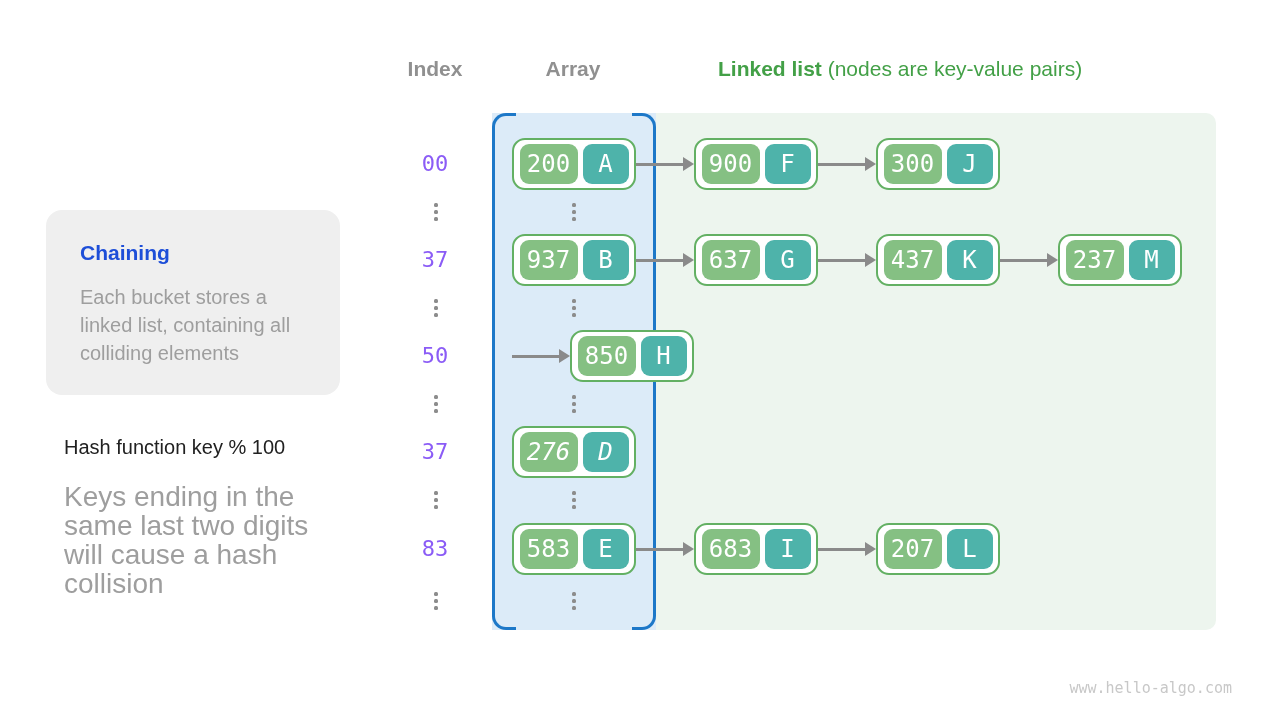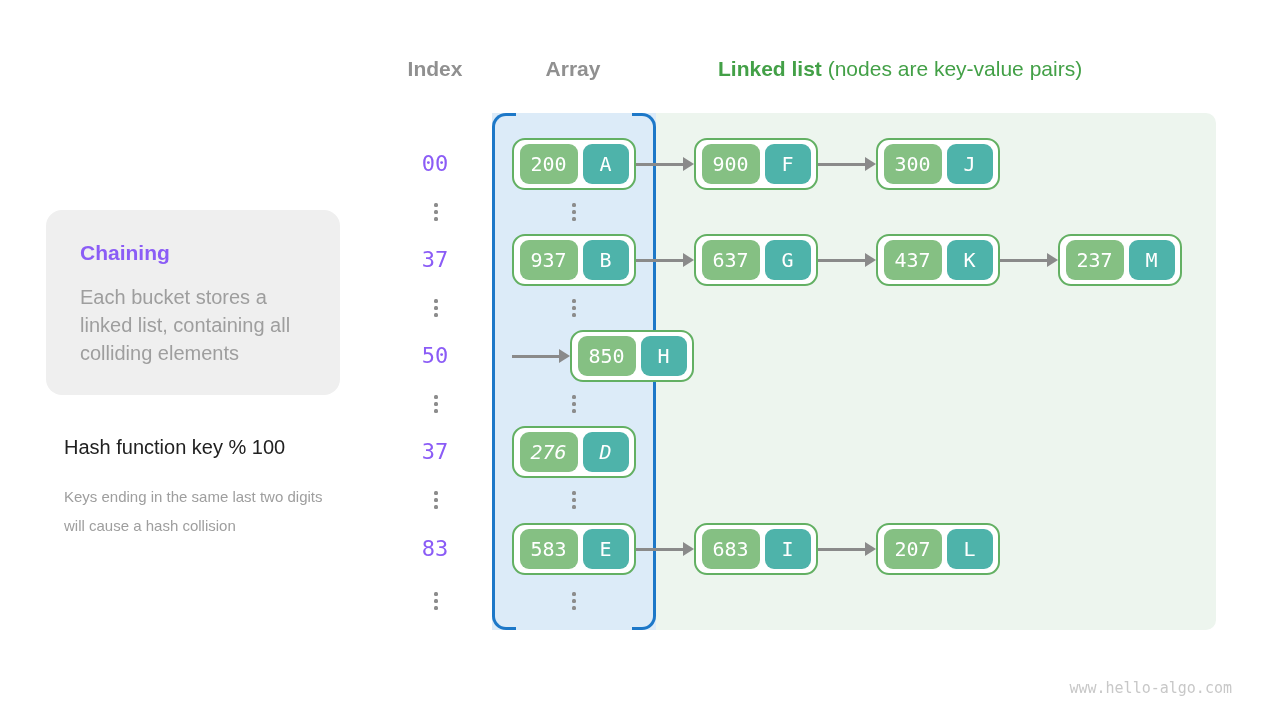--- a/index.html
+++ b/index.html
@@ -10,40 +10,40 @@
   
   .col-header{position:absolute;top:57px;font-size:21px;font-weight:bold;color:#909090;}
   #index-header{left:405px;width:60px;text-align:center;}
   #array-header{left:523px;width:100px;text-align:center;}
   #linked-header{left:718px;color:#43a047;font-weight:normal;font-size:21px;}
   #linked-header b{font-weight:bold;}
 
   
   #info-box{position:absolute;left:46px;top:210px;width:294px;height:185px;background:#efefef;
             border-radius:16px;box-sizing:border-box;padding:31px 30px 0 34px;}
-  #info-title{font-size:21px;font-weight:bold;color:#8b5cf6;}
+  #info-title{font-size:21px;font-weight:bold;color:#1d4ed8;}
   #info-body{margin-top:18px;font-size:20px;line-height:28px;color:#9e9e9e;width:236px;}
 
   #hash-title{position:absolute;left:64px;top:436px;font-size:20px;color:#212121;}
-  #hash-body{position:absolute;left:64px;top:482px;font-size:15px;line-height:29px;color:#9e9e9e;width:276px;}
+  #hash-body{position:absolute;left:64px;top:482px;font-size:28px;line-height:29px;color:#9e9e9e;width:276px;}
 
   
   #array-panel{position:absolute;left:492px;top:113px;width:164px;height:517px;background:#dcebf8;}
   .bracket{position:absolute;top:0;width:24px;height:100%;box-sizing:border-box;}
   #bracket-left{left:0;border:3px solid #1d78c8;border-right:none;border-radius:14px 0 0 14px;}
   #bracket-right{right:0;border:3px solid #1d78c8;border-left:none;border-radius:0 14px 14px 0;}
   #list-panel{position:absolute;left:656px;top:113px;width:560px;height:517px;background:#edf5ee;
               border-radius:0 10px 10px 0;}
 
   
   .chain-row{position:absolute;left:512px;display:flex;align-items:center;height:52px;}
   .node{box-sizing:border-box;width:124px;height:52px;background:#ffffff;border:2px solid #63b063;
         border-radius:13px;display:flex;align-items:center;justify-content:center;gap:5px;flex:none;}
   .cell{height:40px;border-radius:9px;color:#ffffff;font-family:"DejaVu Sans Mono",monospace;
-        font-size:20px;display:flex;align-items:center;justify-content:center;}
+        font-size:24px;display:flex;align-items:center;justify-content:center;}
   .cell.key{width:58px;background:#85c083;}
   .cell.value{width:46px;background:#4eb3aa;}
   .arrow{width:58px;height:52px;position:relative;flex:none;}
   .arrow::before{content:"";position:absolute;left:0;right:9px;top:50%;margin-top:-1.5px;height:3px;background:#8a8a8a;}
   .arrow::after{content:"";position:absolute;right:0;top:50%;margin-top:-7px;width:0;height:0;
                 border-left:11px solid #8a8a8a;border-top:7px solid transparent;border-bottom:7px solid transparent;}
 
   
   .index-label{position:absolute;left:405px;width:60px;text-align:center;
                font-family:"DejaVu Sans Mono",monospace;font-size:22px;color:#8b5cf6;}

